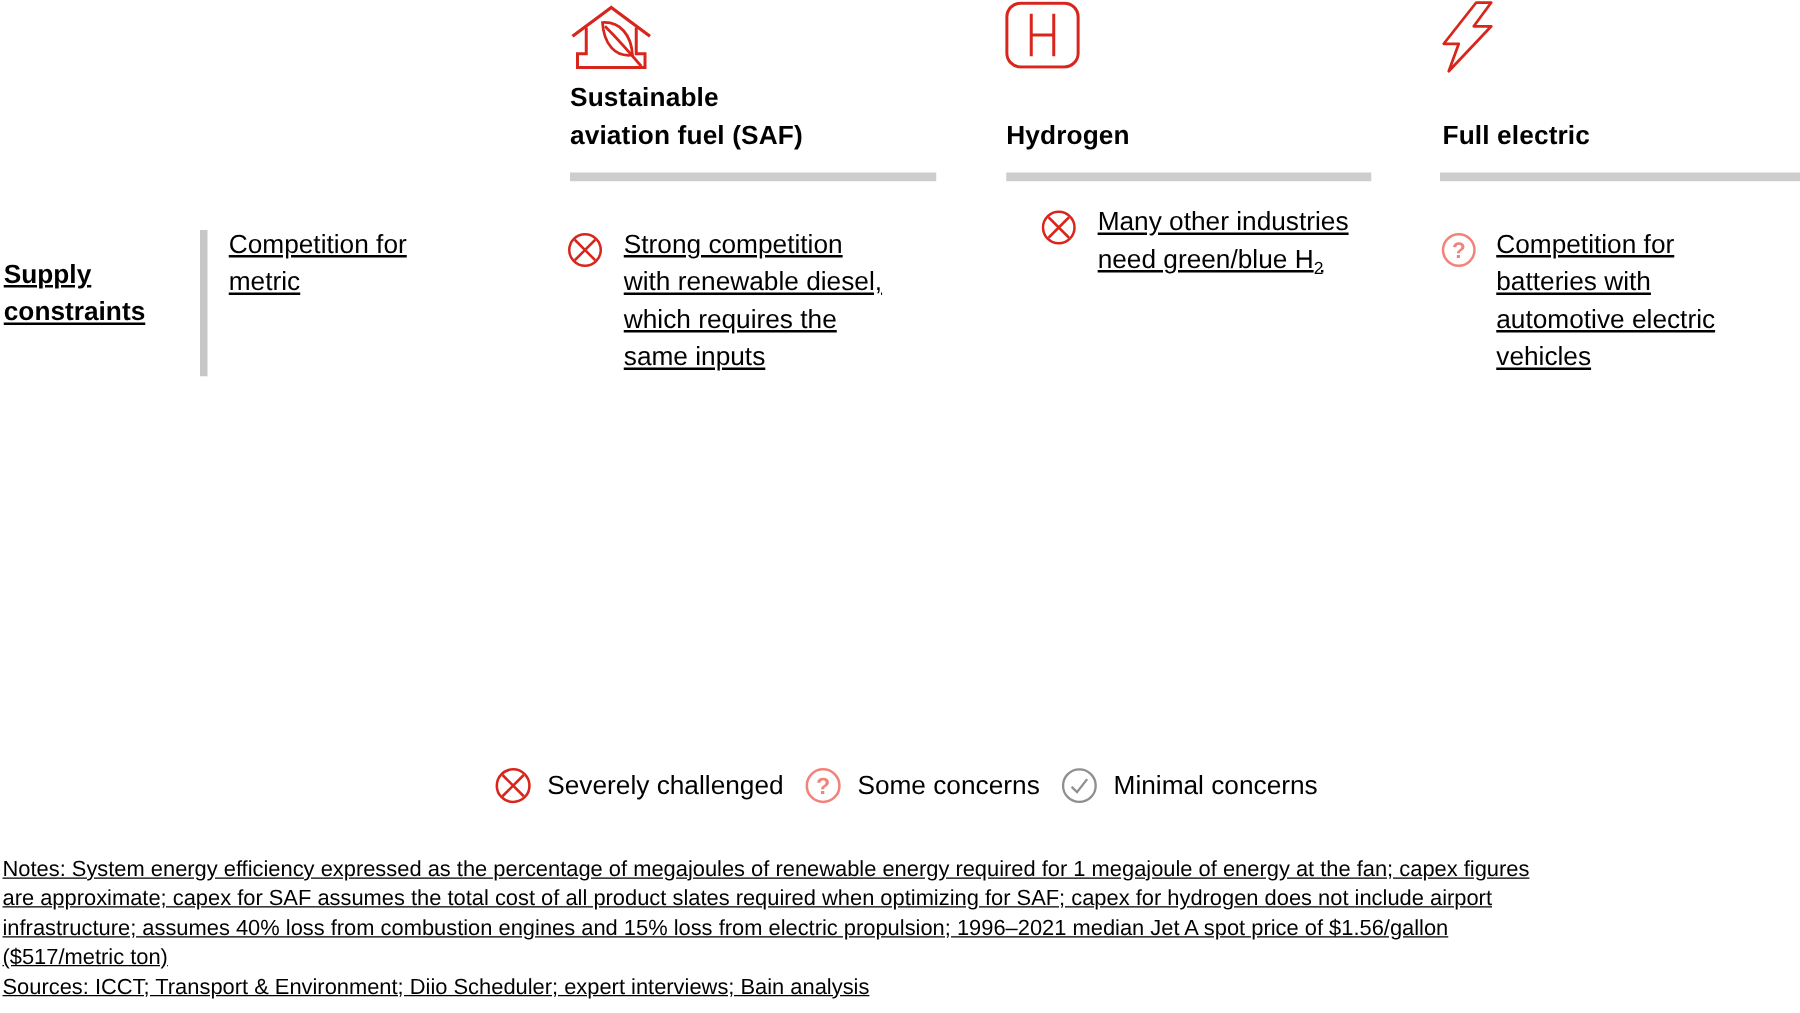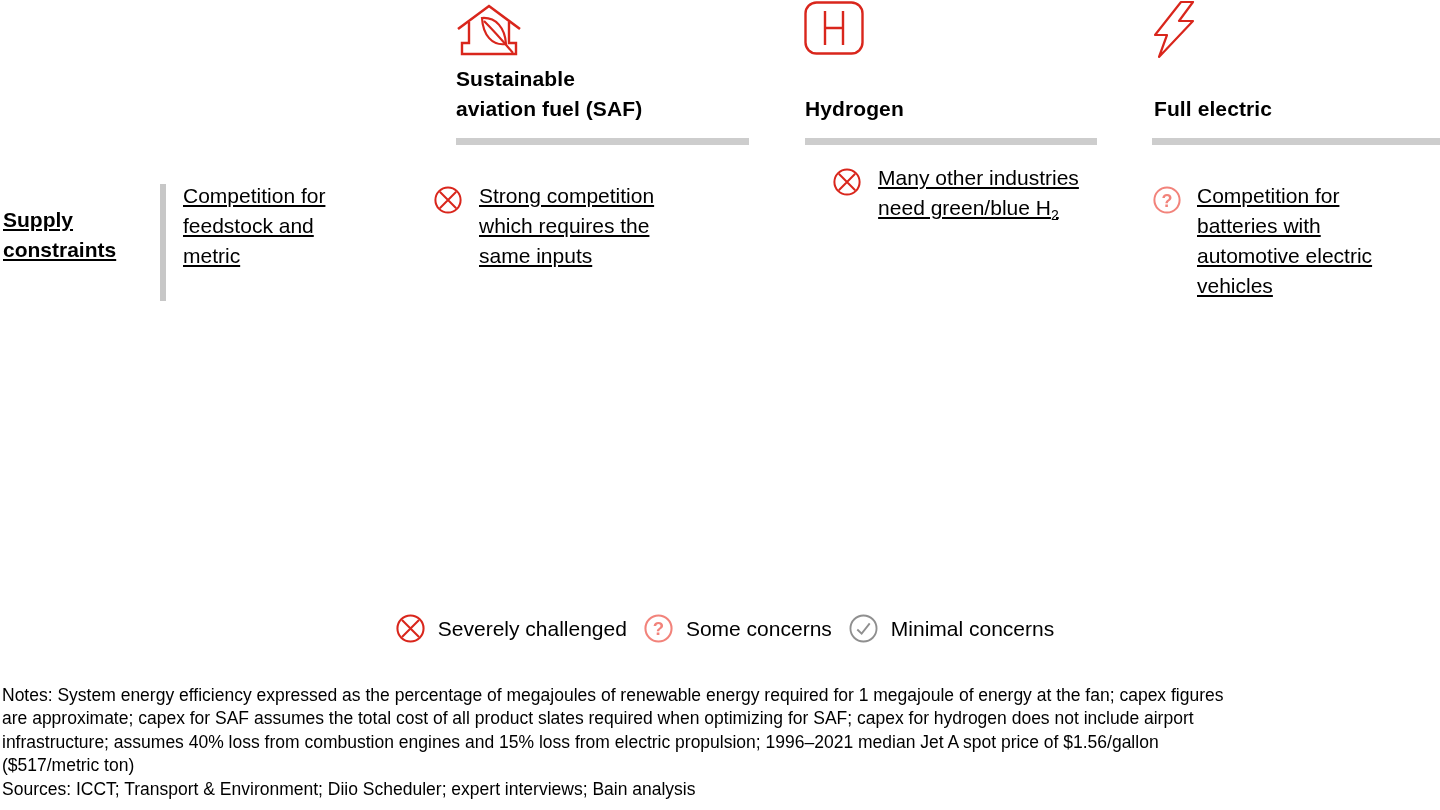--- a/index.html
+++ b/index.html
@@ -15,21 +15,21 @@
   .row-label{font-size:21px;font-weight:bold;line-height:30px;text-decoration:underline;}
   .vbar{width:6px;height:117px;background:var(--vbar-gray);}
   .body-text{font-size:21px;line-height:30px;text-decoration:underline;}
   .cell{display:flex;align-items:flex-start;}
   .cell .status-ic{flex:0 0 auto;margin-top:5px;}
   .cell .body-text{margin-left:17px;}
   .legend{left:0;right:16px;top:614px;display:flex;justify-content:center;align-items:center;margin-left:26px;}
   .legend-item{display:flex;align-items:center;font-size:21px;}
   .legend-item + .legend-item{margin-left:17px;}
   .legend-item svg{margin-right:13px;}
-  .notes{left:2px;top:684px;font-size:17.5px;line-height:23.4px;}
+  .notes{left:2px;top:684px;font-size:17.5px;line-height:23.4px;text-decoration:underline;}
   .notes div{white-space:nowrap;}
   sub.h2sub{font-size:14px;line-height:0;}
 </style>
 </head>
 <body>
 
 <div class="abs" style="left:454px;top:1px;">
   <svg width="70" height="56" viewBox="0 0 70 56">
     <path d="M4 28 L35 5 L66 28" fill="none" stroke="var(--accent-red)" stroke-width="2.6"></path>
     <path d="M15 21 L15 42 L8 42 L8 53 L62 53 L62 42 L55 42 L55 21" fill="none" stroke="var(--accent-red)" stroke-width="2.4"></path>
@@ -64,31 +64,31 @@
 </div>
 <div class="abs col-rule" style="left:1152px;top:138px;width:288px;"></div>
 
 <div class="abs row-label" style="left:3px;top:205px;width:155px;">
   <div>Supply</div>
   <div>constraints</div>
 </div>
 <div class="abs vbar" style="left:160px;top:184px;"></div>
 <div class="abs body-text" style="left:183px;top:181px;width:260px;">
   <div>Competition for</div>
-  <div>feedstock and</div>
   <div>metric</div>
 </div>
 
-<div class="abs cell" style="left:434px;top:181px;width:300px;">
+<div class="abs cell" style="left:454px;top:181px;width:300px;">
   <svg class="status-ic" width="28" height="28" viewBox="0 0 28 28">
     <circle cx="14" cy="14" r="12.6" fill="none" stroke="var(--accent-red)" stroke-width="2"></circle>
     <path d="M5.8 5.8 L22.2 22.2 M22.2 5.8 L5.8 22.2" stroke="var(--accent-red)" stroke-width="2" fill="none"></path>
   </svg>
   <div class="body-text">
     <div>Strong competition</div>
+    <div>with renewable diesel,</div>
     <div>which requires the</div>
     <div>same inputs</div>
   </div>
 </div>
 
 <div class="abs cell" style="left:806px;top:163px;width:300px;justify-content:center;">
   <svg class="status-ic" width="28" height="28" viewBox="0 0 28 28">
     <circle cx="14" cy="14" r="12.6" fill="none" stroke="var(--accent-red)" stroke-width="2"></circle>
     <path d="M5.8 5.8 L22.2 22.2 M22.2 5.8 L5.8 22.2" stroke="var(--accent-red)" stroke-width="2" fill="none"></path>
   </svg>

